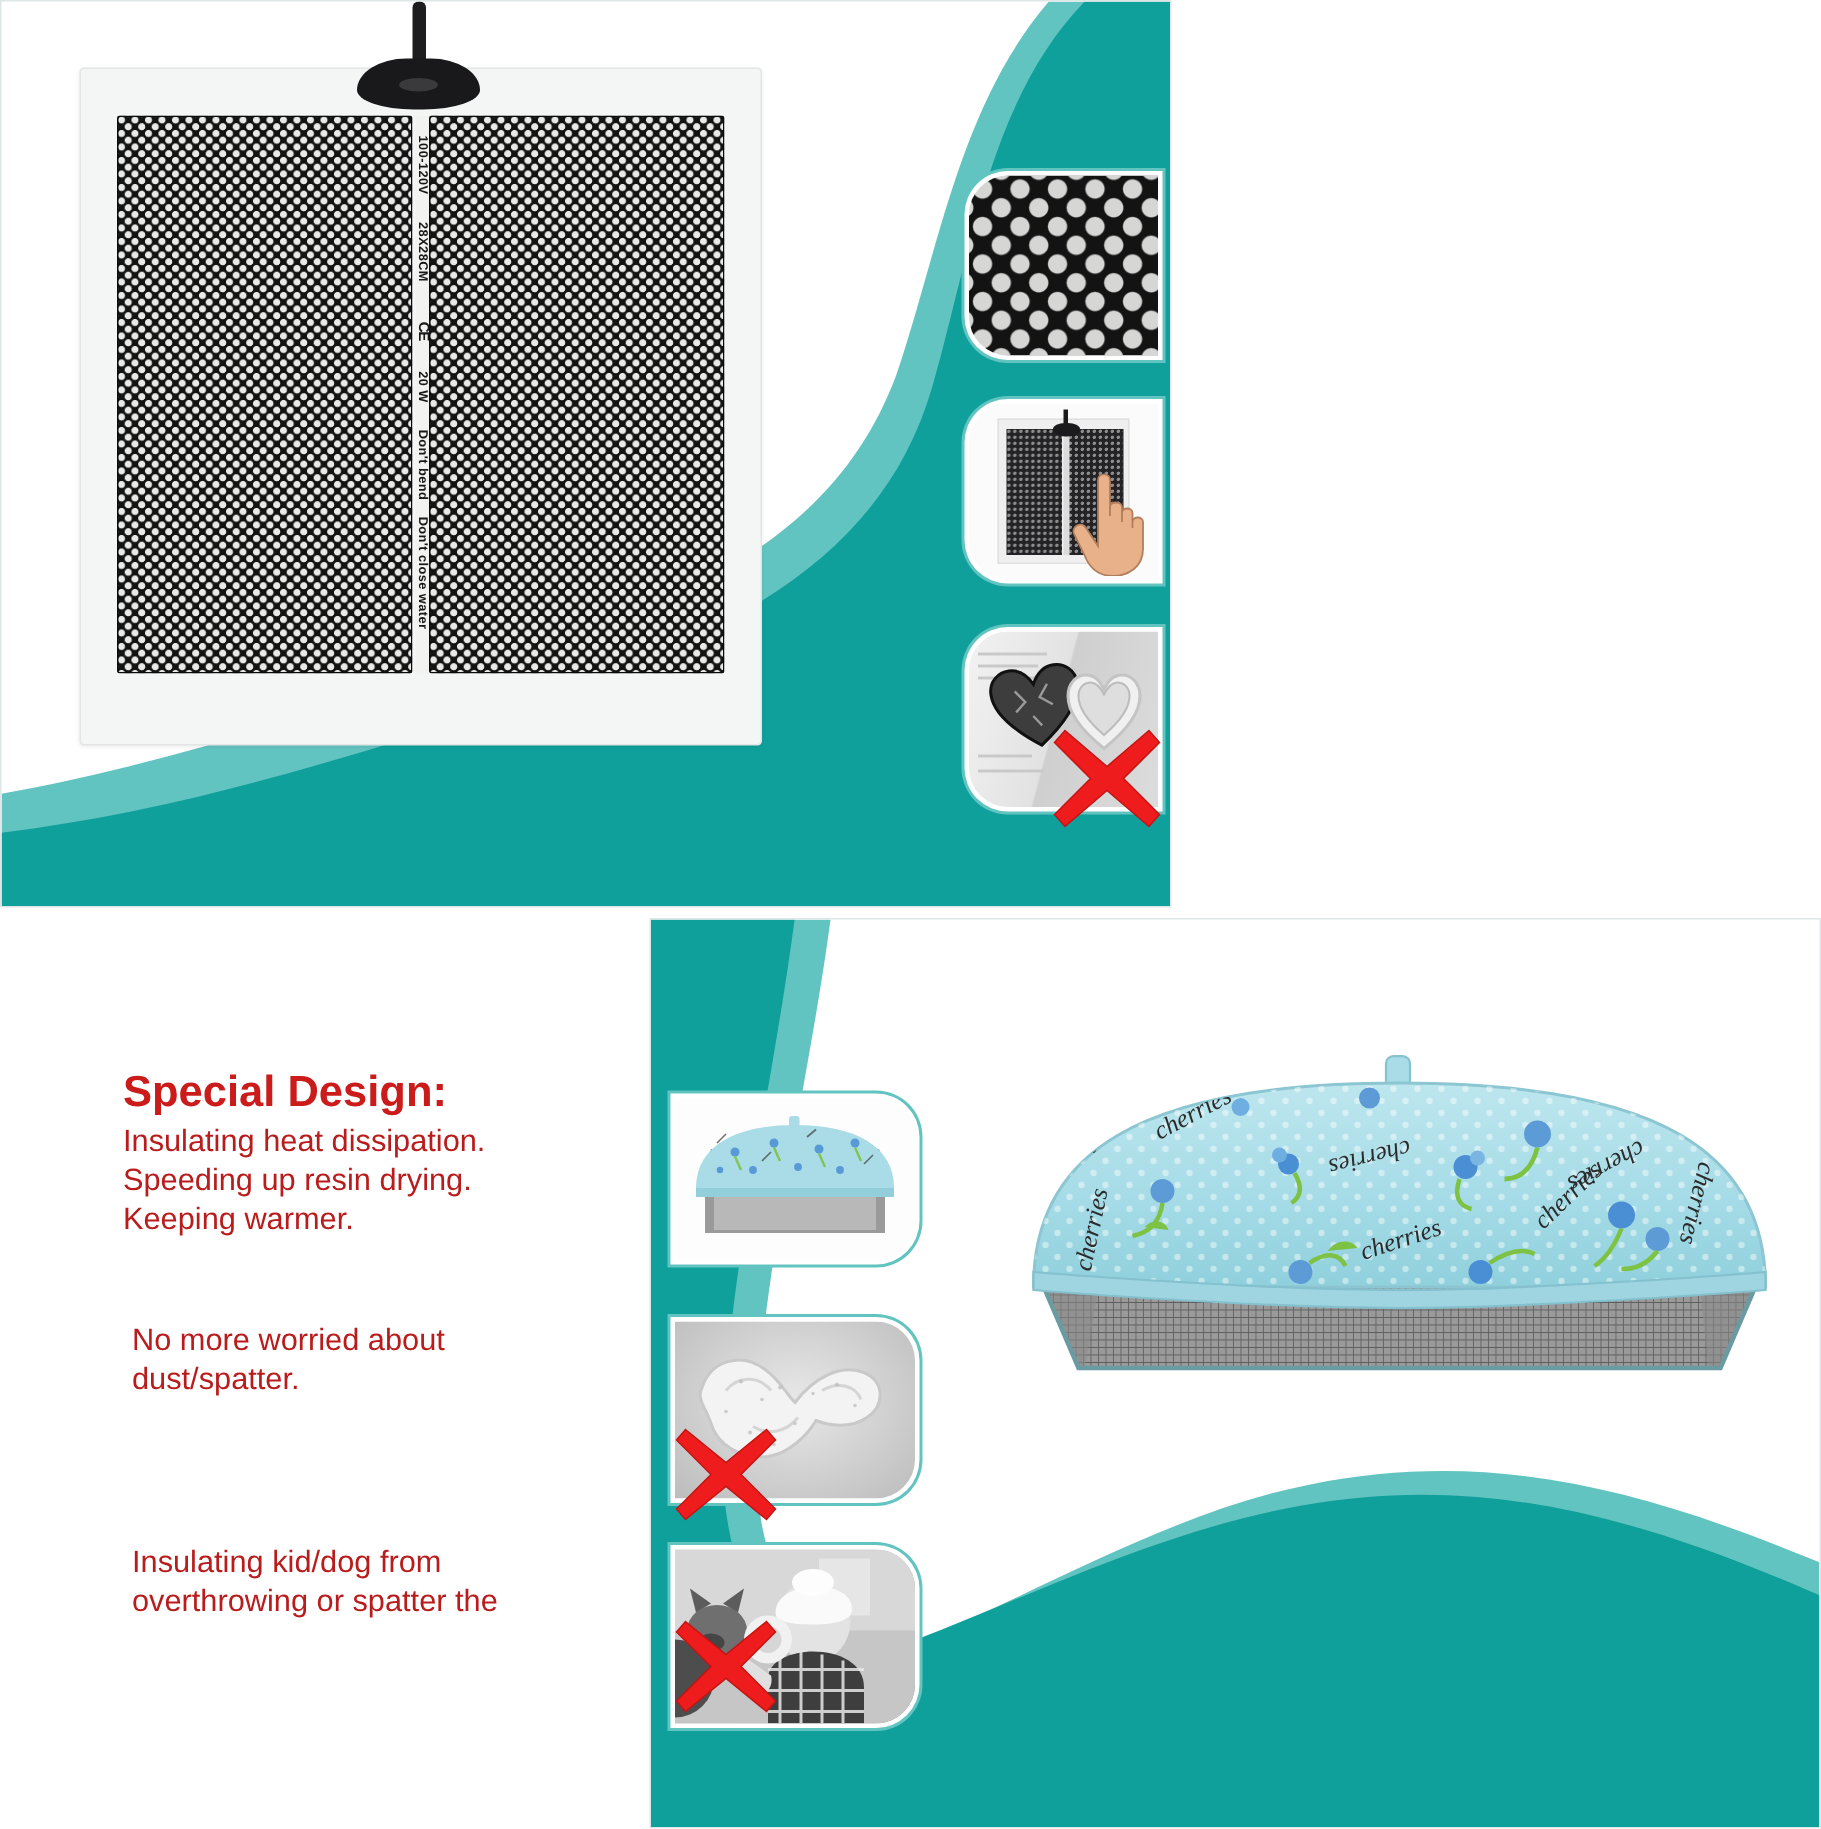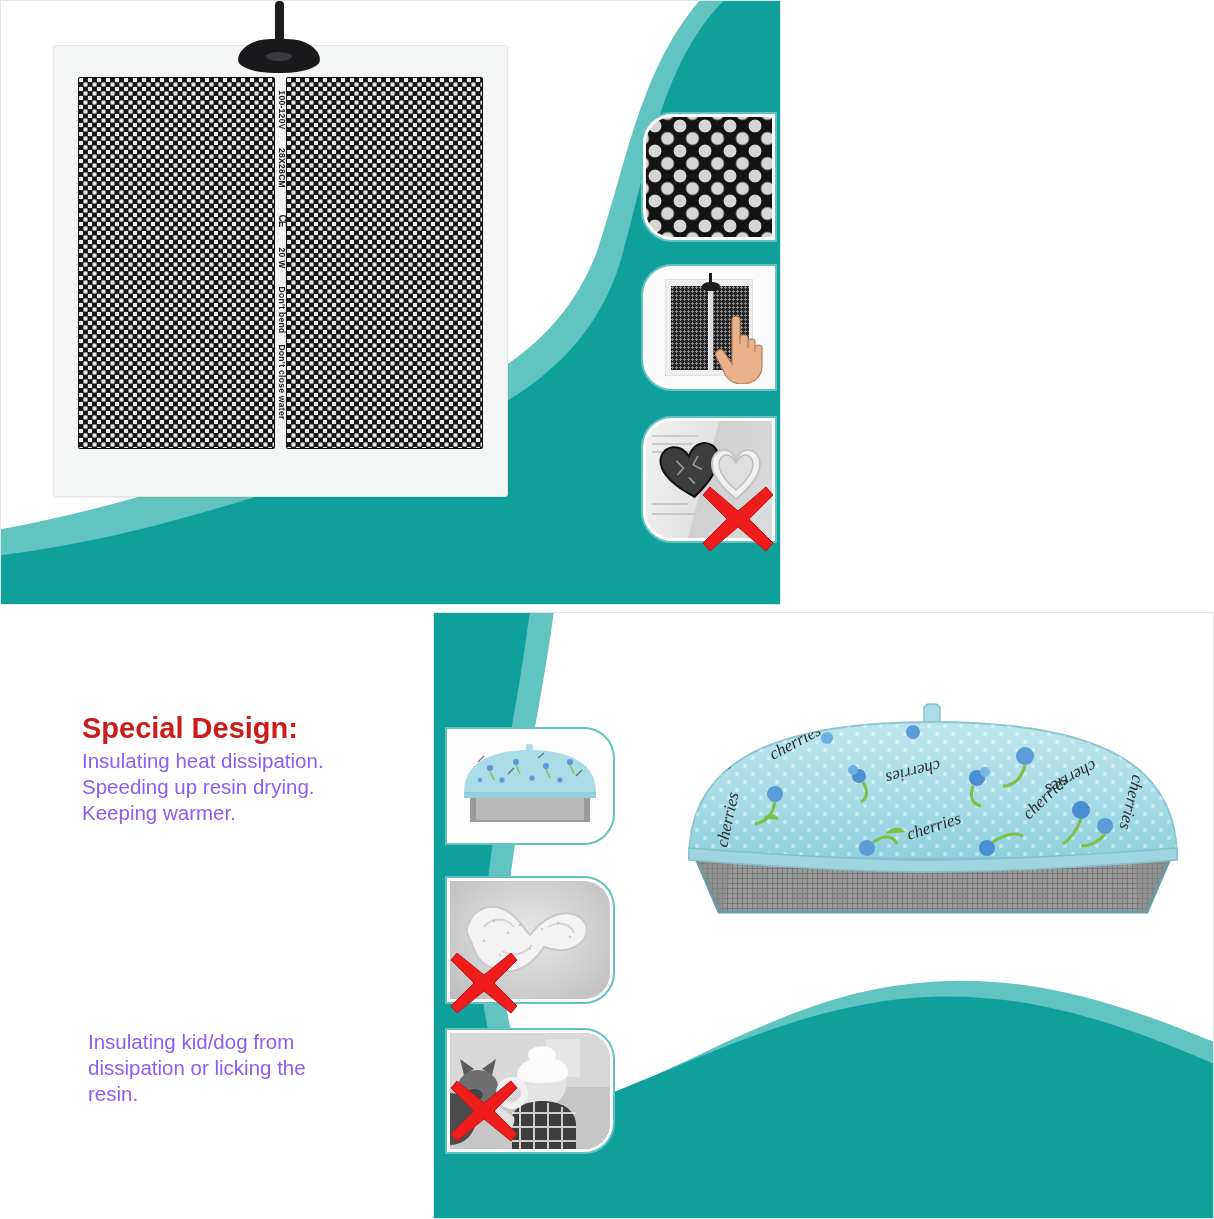--- a/index.html
+++ b/index.html
@@ -122,21 +122,21 @@
 
   
   .feature-heading {
     color: #cb1b1b;
     font-weight: bold;
     font-family: "Liberation Sans", sans-serif;
     line-height: 1.12;
     margin: 0;
   }
   .feature-body {
-    color: #8b5cf6;
+    color: #b91c1c;
     font-family: "Liberation Sans", sans-serif;
     line-height: 1.26;
     margin: 0;
   }
   .feature-body div { white-space: nowrap; }
 
   #txt-special    { position: absolute; left: 82px; top: 712px; }
   #txt-dustproof  { position: absolute; left: 88px; top: 877px; }
   #txt-protection { position: absolute; left: 88px; top: 1025px; }
   #txt-special .feature-heading,
@@ -597,21 +597,24 @@
 <div id="txt-special">
   <div class="feature-heading">Special Design:</div>
   <div class="feature-body">
     <div>Insulating heat dissipation.</div>
     <div>Speeding up resin drying.</div>
     <div>Keeping warmer.</div>
   </div>
 </div>
 
 <div id="txt-dustproof">
+  <div class="feature-body">
+    <div>No more worried about</div>
+    <div>dust/spatter.</div>
+  </div>
 </div>
 
 <div id="txt-protection">
   <div class="feature-body">
     <div>Insulating kid/dog from</div>
-    <div>dissipation or licking the</div>
-    <div>resin.</div>
+    <div>overthrowing or spatter the</div>
   </div>
 </div>
 
 </body></html>

